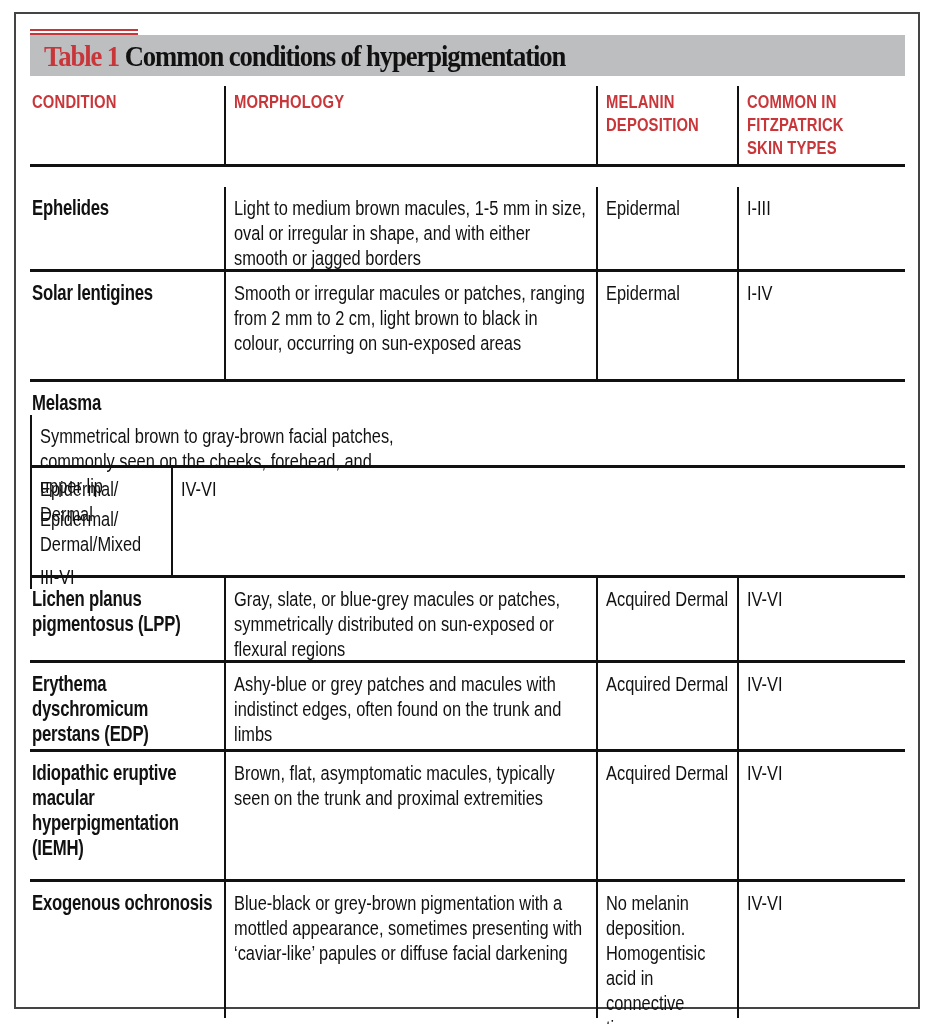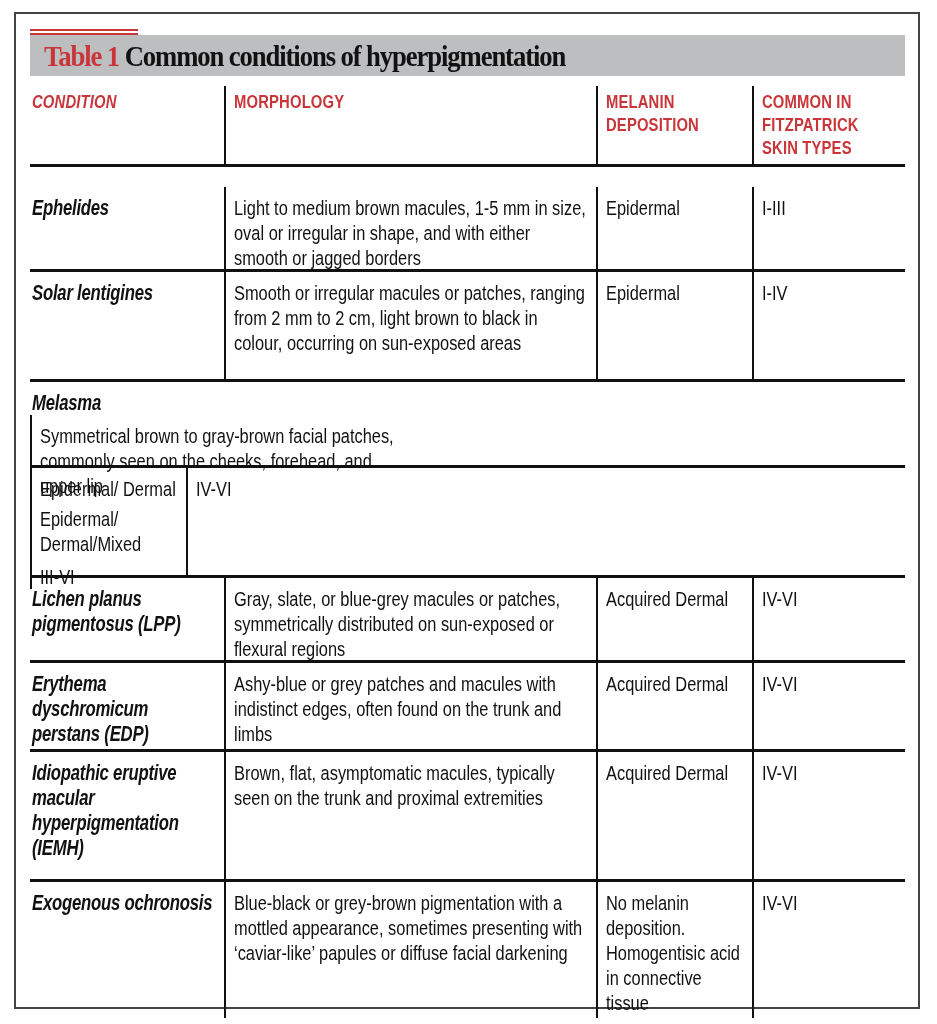--- a/index.html
+++ b/index.html
@@ -16,23 +16,23 @@
            white-space:nowrap; transform:scaleX(0.92); transform-origin:left center; }
   .title .num { color:#c8363a; }
   .title .txt { color:#111; }
 
   .tbl { position:absolute; left:30px; top:86px; width:875px; }
   .row { position:relative; display:flex; }
   .row.header { height:78px; border-bottom:3px solid #111; }
   .row.data { border-bottom:3px solid #111; }
   .row.data.last { border-bottom:none; }
   .cell { box-sizing:border-box; padding:4px 8px 0 8px; }
-  .c0 { width:194px; padding-left:2px;font-style:italic; }
+  .c0 { width:194px; padding-left:2px; }
   .c1 { width:372px; border-left:2px solid #111; }
-  .c2 { width:156px; border-left:2px solid #111; }
+  .c2 { width:141px; border-left:2px solid #111; }
   .c3 { width:148px; border-left:2px solid #111; }
   .hdr { color:#c8363a; font-weight:bold; font-size:19px; line-height:23px;
          text-transform:uppercase; transform:scaleX(0.78); transform-origin:left top;
          width:128%; letter-spacing:0.2px; }
   .cond { font-weight:bold; font-size:22px; line-height:25px; letter-spacing:-0.3px;
           transform:scaleX(0.76); transform-origin:left top; width:131%; padding-top:4px; }
   .body { font-size:20.5px; line-height:25px; transform:scaleX(0.8); transform-origin:left top;
           width:125%; padding-top:4px; }
 </style>
 </head>

